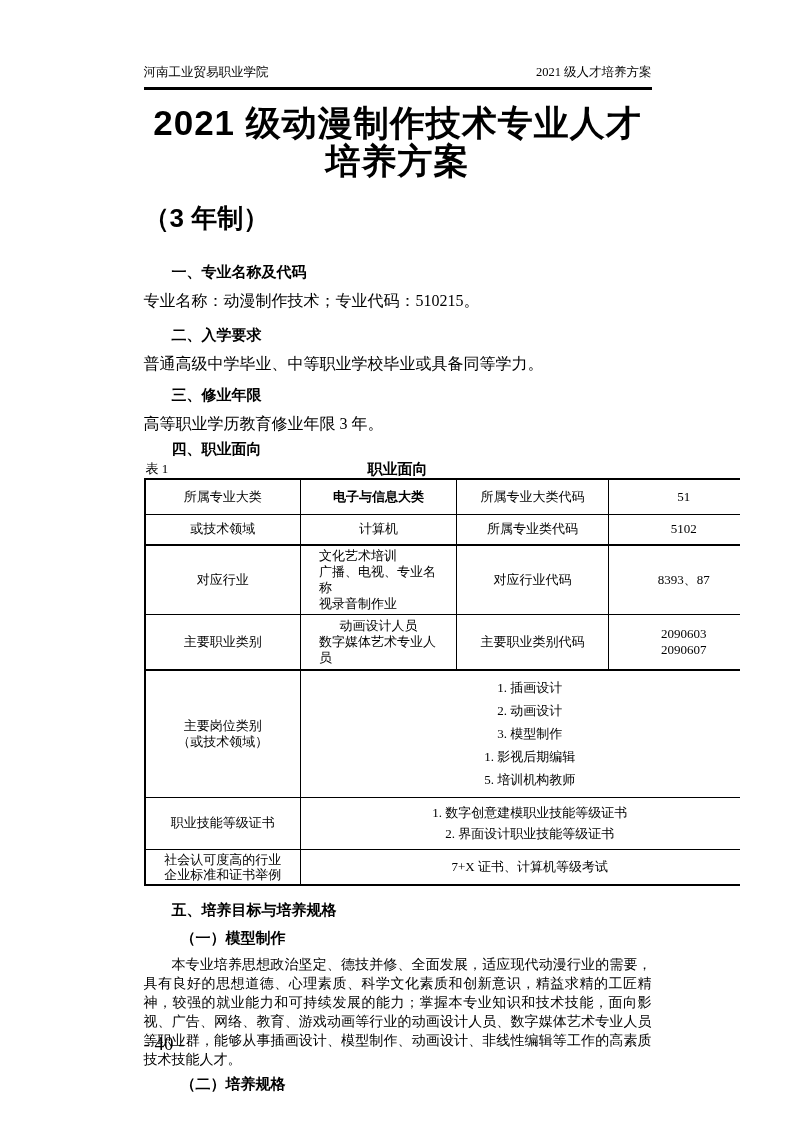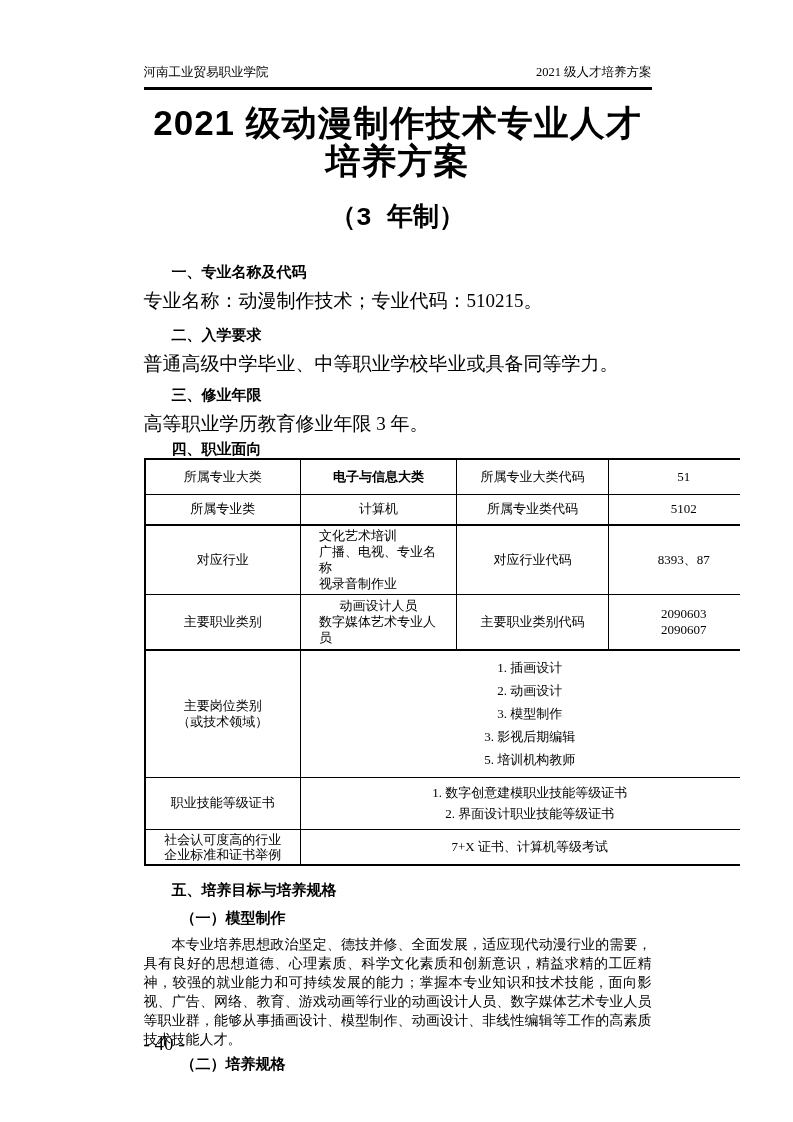--- a/index.html
+++ b/index.html
@@ -14,32 +14,32 @@
     display: flex; justify-content: space-between; align-items: flex-end;
     padding-top: 64px; padding-bottom: 7px; border-bottom: 3px solid #000;
     font-size: 12.5px; line-height: 16px;
   }
   .doc-title {
     font-family: "Liberation Sans", sans-serif; font-weight: 700;
     font-size: 35px; line-height: 38px; text-align: center; margin-top: 14px;
     letter-spacing: 1px;
   }
   .doc-subtitle {
-    font-family: Liberation Mono, monospace; font-weight: 700;
-    font-size: 26px; line-height: 34px; text-align: center; margin-top: 21px;
+    font-family: Liberation Sans, sans-serif; font-weight: 700;
+    font-size: 26px; line-height: 34px; text-align: left; margin-top: 21px;
   }
   h3.sec {
     font-family: "Liberation Sans", sans-serif; font-weight: 700;
     font-size: 15px; line-height: 18px; padding-left: 28px;
   }
   h4.sub {
     font-family: "Liberation Sans", sans-serif; font-weight: 700;
     font-size: 15px; line-height: 18px; padding-left: 37px;
   }
-  p.body { font-size: 19px; line-height: 21px; margin-top: 9px; }
+  p.body { font-size: 16px; line-height: 21px; margin-top: 9px; }
   .mt28 { margin-top: 28px; } .mt15 { margin-top: 15px; }
   .mt12 { margin-top: 12px; } .mt6  { margin-top: 6px; } .mt10 { margin-top: 10px; }
   .para {
     font-size: 14px; line-height: 19px; text-align: justify;
     text-indent: 28px; margin-top: 8px;
   }
   .tbl-caption { position: relative; height: 18px; margin-top: 2px; }
   .cap-label { position: absolute; left: 2px; bottom: 0; font-size: 13px; }
   .cap-title {
     display: block; text-align: center; font-family: "Liberation Sans", sans-serif;
@@ -86,37 +86,41 @@
     <p class="body">专业名称：动漫制作技术；专业代码：510215。</p>
 
     <h3 class="sec mt15">二、入学要求</h3>
     <p class="body">普通高级中学毕业、中等职业学校毕业或具备同等学力。</p>
 
     <h3 class="sec mt12">三、修业年限</h3>
     <p class="body">高等职业学历教育修业年限 3 年。</p>
 
     <h3 class="sec mt6">四、职业面向</h3>
 
+    <div class="tbl-caption">
+      <span class="cap-label">表 1</span>
+      <span class="cap-title">职业面向</span>
+    </div>
 
     <table class="career">
       <colgroup>
         <col style="width:156px">
           <col style="width:156px">
           <col style="width:152px">
           <col style="width:151px">
       </colgroup>
       <tbody>
         <tr class="r1">
           <td>所属专业大类</td>
           <td class="bold-cell">电子与信息大类</td>
           <td>所属专业大类代码</td>
           <td>51</td>
         </tr>
         <tr class="r2">
-          <td>所属专业类</td>
+          <td>或技术领域</td>
           <td>计算机</td>
           <td>所属专业类代码</td>
           <td>5102</td>
         </tr>
         <tr class="r3 thick">
           <td>对应行业</td>
           <td class="tl">
             <div class="line-l">文化艺术培训</div>
             <div class="line-l">广播、电视、专业名称</div>
             <div class="line-l">视录音制作业</div>
@@ -139,21 +143,21 @@
         </tr>
         <tr class="r5 thick">
           <td>
             <div>主要岗位类别</div>
             <div>（或技术领域）</div>
           </td>
           <td class="items" colspan="3">
             <div class="item">1. 插画设计</div>
             <div class="item">2. 动画设计</div>
             <div class="item">3. 模型制作</div>
-            <div class="item">3. 影视后期编辑</div>
+            <div class="item">1. 影视后期编辑</div>
             <div class="item">5. 培训机构教师</div>
           </td>
         </tr>
         <tr class="r6">
           <td>职业技能等级证书</td>
           <td class="items2" colspan="3">
             <div class="item">1. 数字创意建模职业技能等级证书</div>
             <div class="item">2. 界面设计职业技能等级证书</div>
           </td>
         </tr>

